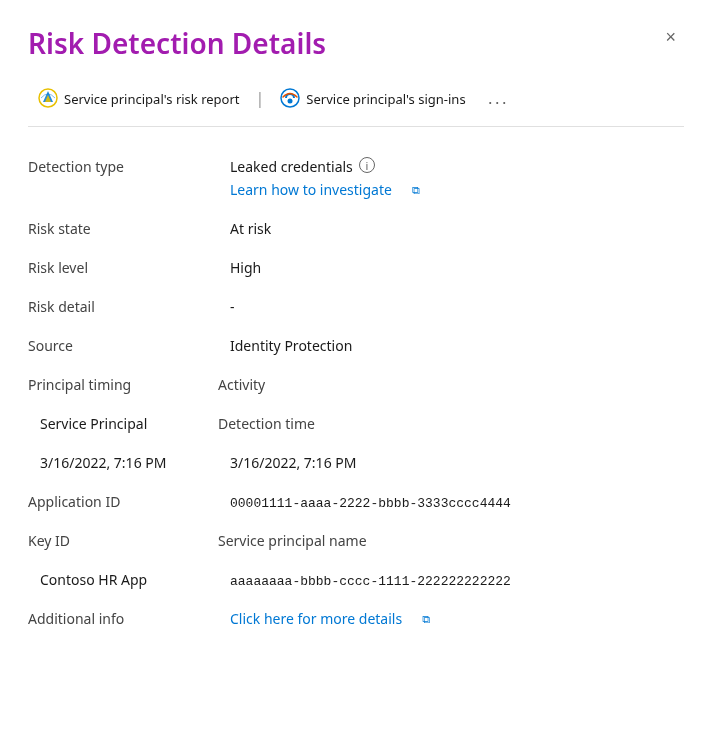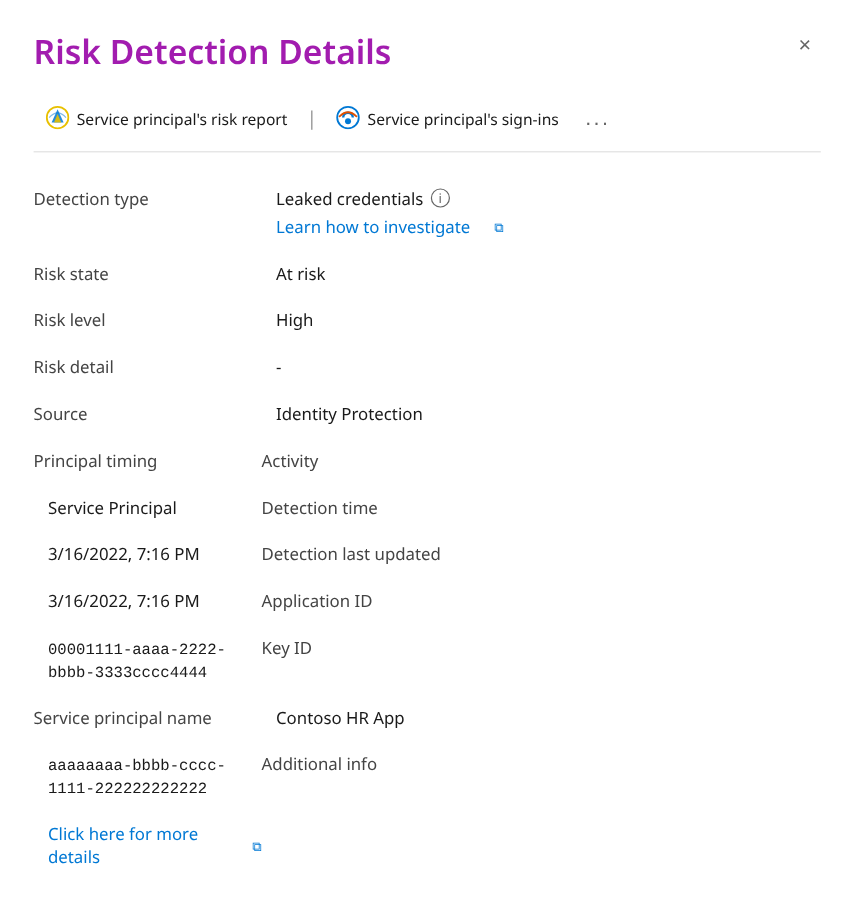--- a/index.html
+++ b/index.html
@@ -186,21 +186,20 @@
       <div class="detail-value-cell">High</div>
       <div class="detail-label-cell">Risk detail</div>
       <div class="detail-value-cell">-</div>
       <div class="detail-label-cell">Source</div>
       <div class="detail-value-cell">Identity Protection</div>
       <div class="detail-label-cell">Principal timing</div>
       <div class="detail-label-cell">Activity</div>
       <div class="detail-value-cell">Service Principal</div>
       <div class="detail-label-cell">Detection time</div>
       <div class="detail-value-cell">3/16/2022, 7:16 PM</div>
-      <div class="detail-label-cell">Detection last updated</div>
       <div class="detail-value-cell">3/16/2022, 7:16 PM</div>
       <div class="detail-label-cell">Application ID</div>
       <div class="detail-value-cell"><span class="monospace">00001111-aaaa-2222-bbbb-3333cccc4444</span></div>
       <div class="detail-label-cell">Key ID</div>
       <div class="detail-label-cell">Service principal name</div>
       <div class="detail-value-cell">Contoso HR App</div>
       <div class="detail-value-cell"><span class="monospace">aaaaaaaa-bbbb-cccc-1111-222222222222</span></div>
       <div class="detail-label-cell">Additional info</div>
       <div class="detail-value-cell"><a class="link" href="#">
           <span>Click here for more details</span>

